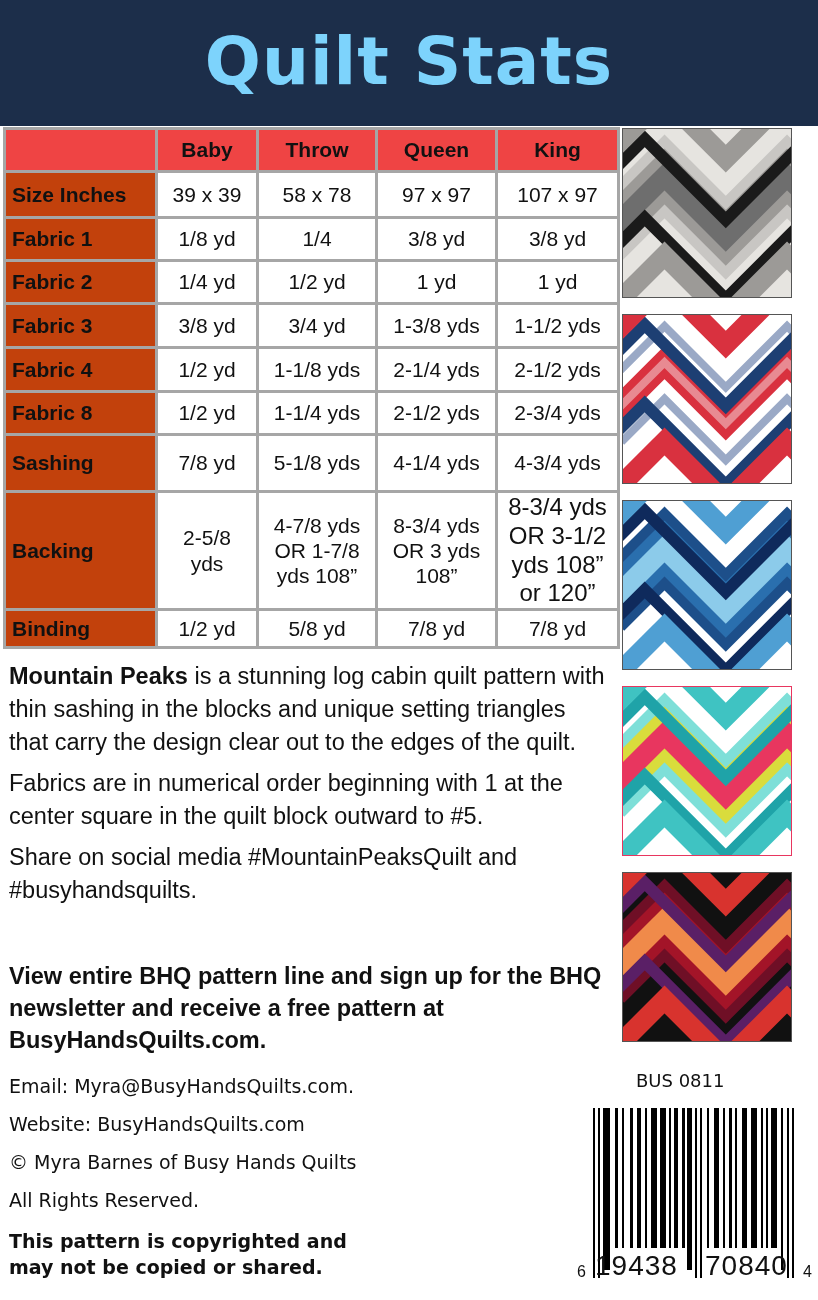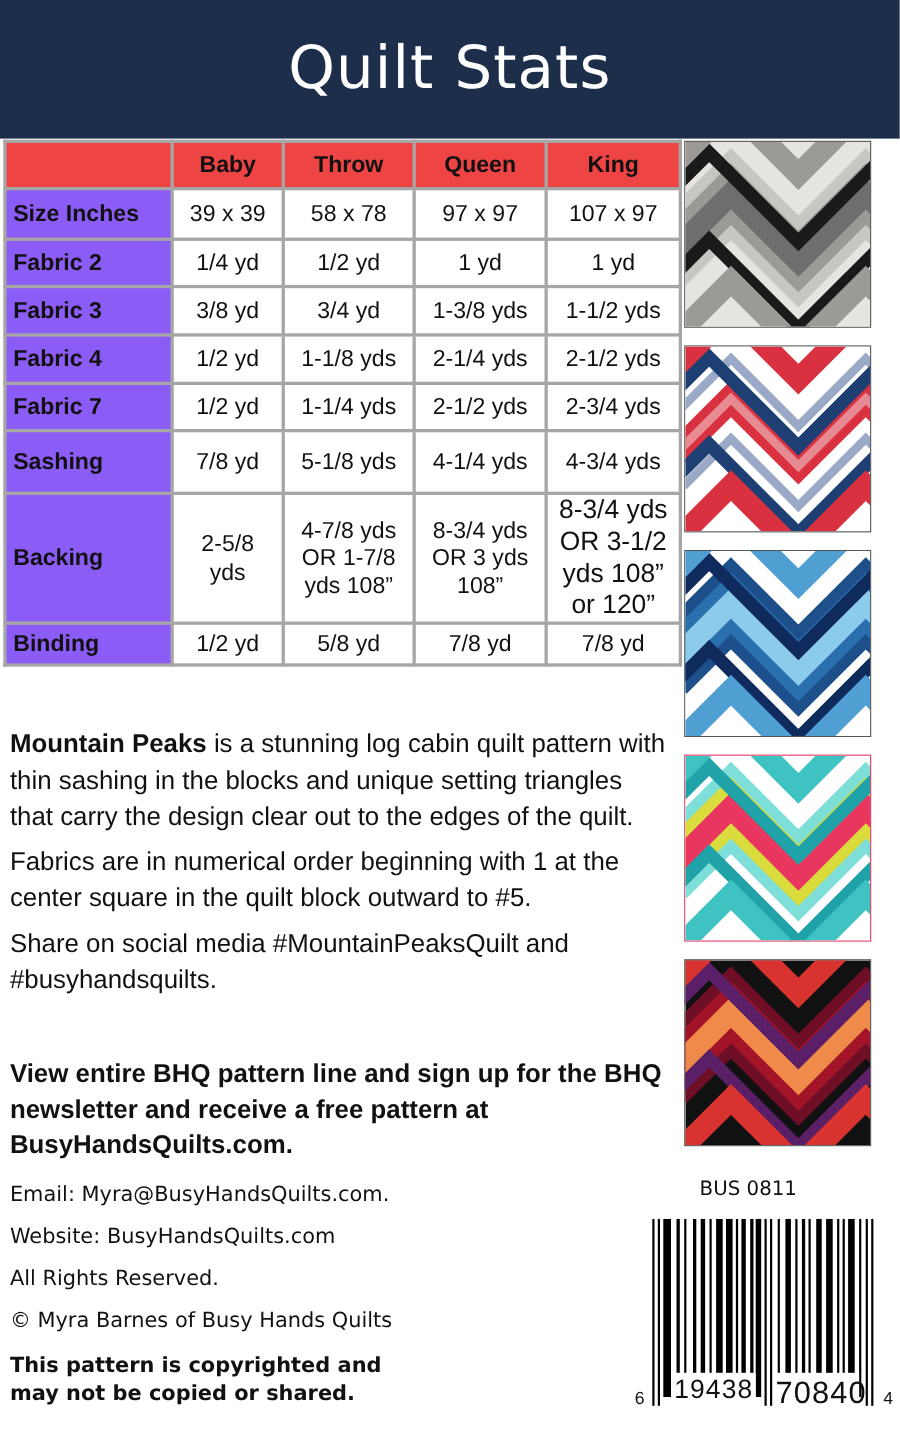--- a/index.html
+++ b/index.html
@@ -5,38 +5,38 @@
   * { box-sizing: border-box; margin: 0; padding: 0; }
   html, body { width: 818px; height: 1300px; background: #ffffff; overflow: hidden; }
   body { position: relative; font-family: "Liberation Sans", sans-serif; color: #111; }
 
   .header {
     position: absolute; left: 0; top: 0; width: 818px; height: 126px;
     background: #1c2e4a;
     display: flex; align-items: center; justify-content: center;
   }
   .header-title {
-    color: #ffffff; font-family: "DejaVu Sans", sans-serif; font-weight: 400;
-    font-size: 54px; letter-spacing: 1px; margin-top: -4px;
+    color: #7dd3fc; font-family: "DejaVu Sans", sans-serif; font-weight: 700;
+    font-size: 66px; letter-spacing: 1px; margin-top: -4px;
     -webkit-text-stroke: 0px;
   }
 
   .stats-table {
     position: absolute; left: 3px; top: 127px;
     border-collapse: collapse;
     border: 3px solid #9a9a9a;
   }
   .stats-table td, .stats-table th {
     border: 3px solid #a6a6a6;
     font-size: 21px; text-align: center; vertical-align: middle;
     line-height: 1.2;
   }
   .stats-table th { background: #ef4444; font-weight: bold; height: 43px; }
   .stats-table td.row-label {
-    background: #8b5cf6; font-weight: bold; text-align: left;
+    background: #c2410c; font-weight: bold; text-align: left;
     padding-left: 6px; font-size: 21px;
   }
   .stats-table td.cell { background: #ffffff; font-weight: normal; }
   .col-label { width: 152px; }
   .col-baby { width: 101px; }
   .col-throw { width: 119px; }
   .col-queen { width: 120px; }
   .col-king { width: 122px; }
 
   .quilt-col { position: absolute; left: 620px; top: 127px; width: 174px; }
@@ -85,20 +85,27 @@
   </thead>
   <tbody>
     <tr style="height:46px">
       <td class="row-label">Size Inches</td>
       <td class="cell">39 x 39</td>
       <td class="cell">58 x 78</td>
       <td class="cell">97 x 97</td>
       <td class="cell">107 x 97</td>
     </tr>
     <tr style="height:43px">
+      <td class="row-label">Fabric 1</td>
+      <td class="cell">1/8 yd</td>
+      <td class="cell">1/4</td>
+      <td class="cell">3/8 yd</td>
+      <td class="cell">3/8 yd</td>
+    </tr>
+    <tr style="height:43px">
       <td class="row-label">Fabric 2</td>
       <td class="cell">1/4 yd</td>
       <td class="cell">1/2 yd</td>
       <td class="cell">1 yd</td>
       <td class="cell">1 yd</td>
     </tr>
     <tr style="height:44px">
       <td class="row-label">Fabric 3</td>
       <td class="cell">3/8 yd</td>
       <td class="cell">3/4 yd</td>
@@ -106,21 +113,21 @@
       <td class="cell">1-1/2 yds</td>
     </tr>
     <tr style="height:44px">
       <td class="row-label">Fabric 4</td>
       <td class="cell">1/2 yd</td>
       <td class="cell">1-1/8 yds</td>
       <td class="cell">2-1/4 yds</td>
       <td class="cell">2-1/2 yds</td>
     </tr>
     <tr style="height:43px">
-      <td class="row-label">Fabric 7</td>
+      <td class="row-label">Fabric 8</td>
       <td class="cell">1/2 yd</td>
       <td class="cell">1-1/4 yds</td>
       <td class="cell">2-1/2 yds</td>
       <td class="cell">2-3/4 yds</td>
     </tr>
     <tr style="height:57px">
       <td class="row-label">Sashing</td>
       <td class="cell">7/8 yd</td>
       <td class="cell">5-1/8 yds</td>
       <td class="cell">4-1/4 yds</td>
@@ -221,22 +228,22 @@
   <p><span class="lead">Mountain Peaks</span><span> is a stunning log cabin quilt pattern with thin sashing in the blocks and unique setting triangles that carry the design clear out to the edges of the quilt.</span></p>
   <p>Fabrics are in numerical order beginning with 1 at the center square in the quilt block outward to #5.</p>
   <p>Share on social media #MountainPeaksQuilt and #busyhandsquilts.</p>
 </div>
 
 <div class="cta">View entire BHQ pattern line and sign up for the BHQ newsletter and receive a free pattern at BusyHandsQuilts.com.</div>
 
 <div class="contact">
   <div>Email: Myra@BusyHandsQuilts.com.</div>
   <div>Website: BusyHandsQuilts.com</div>
+  <div>© Myra Barnes of Busy Hands Quilts</div>
   <div>All Rights Reserved.</div>
-  <div>© Myra Barnes of Busy Hands Quilts</div>
 </div>
 
 <div class="notice" style="width:380px">This pattern is copyrighted and may not be copied or shared.</div>
 
 <div class="sku">BUS 0811</div>
 
 <div class="barcode">
   <svg width="240" height="180" viewBox="0 0 240 180">
     <g fill="#000">
       <rect x="18" y="0" width="2" height="170"></rect>
@@ -266,16 +273,16 @@
       <rect x="191" y="0" width="2" height="162"></rect>
         <rect x="196" y="0" width="6" height="162"></rect>
       <rect x="206" y="0" width="2" height="162"></rect>
       <rect x="212" y="0" width="2" height="170"></rect>
         <rect x="217" y="0" width="2" height="170"></rect>
     </g>
     <rect x="36" y="140" width="76" height="40" fill="#fff"></rect>
     <rect x="128" y="140" width="78" height="40" fill="#fff"></rect>
   </svg>
   <span style="position:absolute;left:2px;top:155px;font-size:16px">6</span>
-  <span style="position:absolute;left:38px;top:142px;font-size:24px;letter-spacing:1px">19438</span>
+  <span style="position:absolute;left:20px;top:142px;font-size:28px;letter-spacing:1px">19438</span>
   <span style="position:absolute;left:130px;top:142px;font-size:28px;letter-spacing:1px">70840</span>
   <span style="position:absolute;left:228px;top:155px;font-size:16px">4</span>
 </div>
 
 </body></html>

